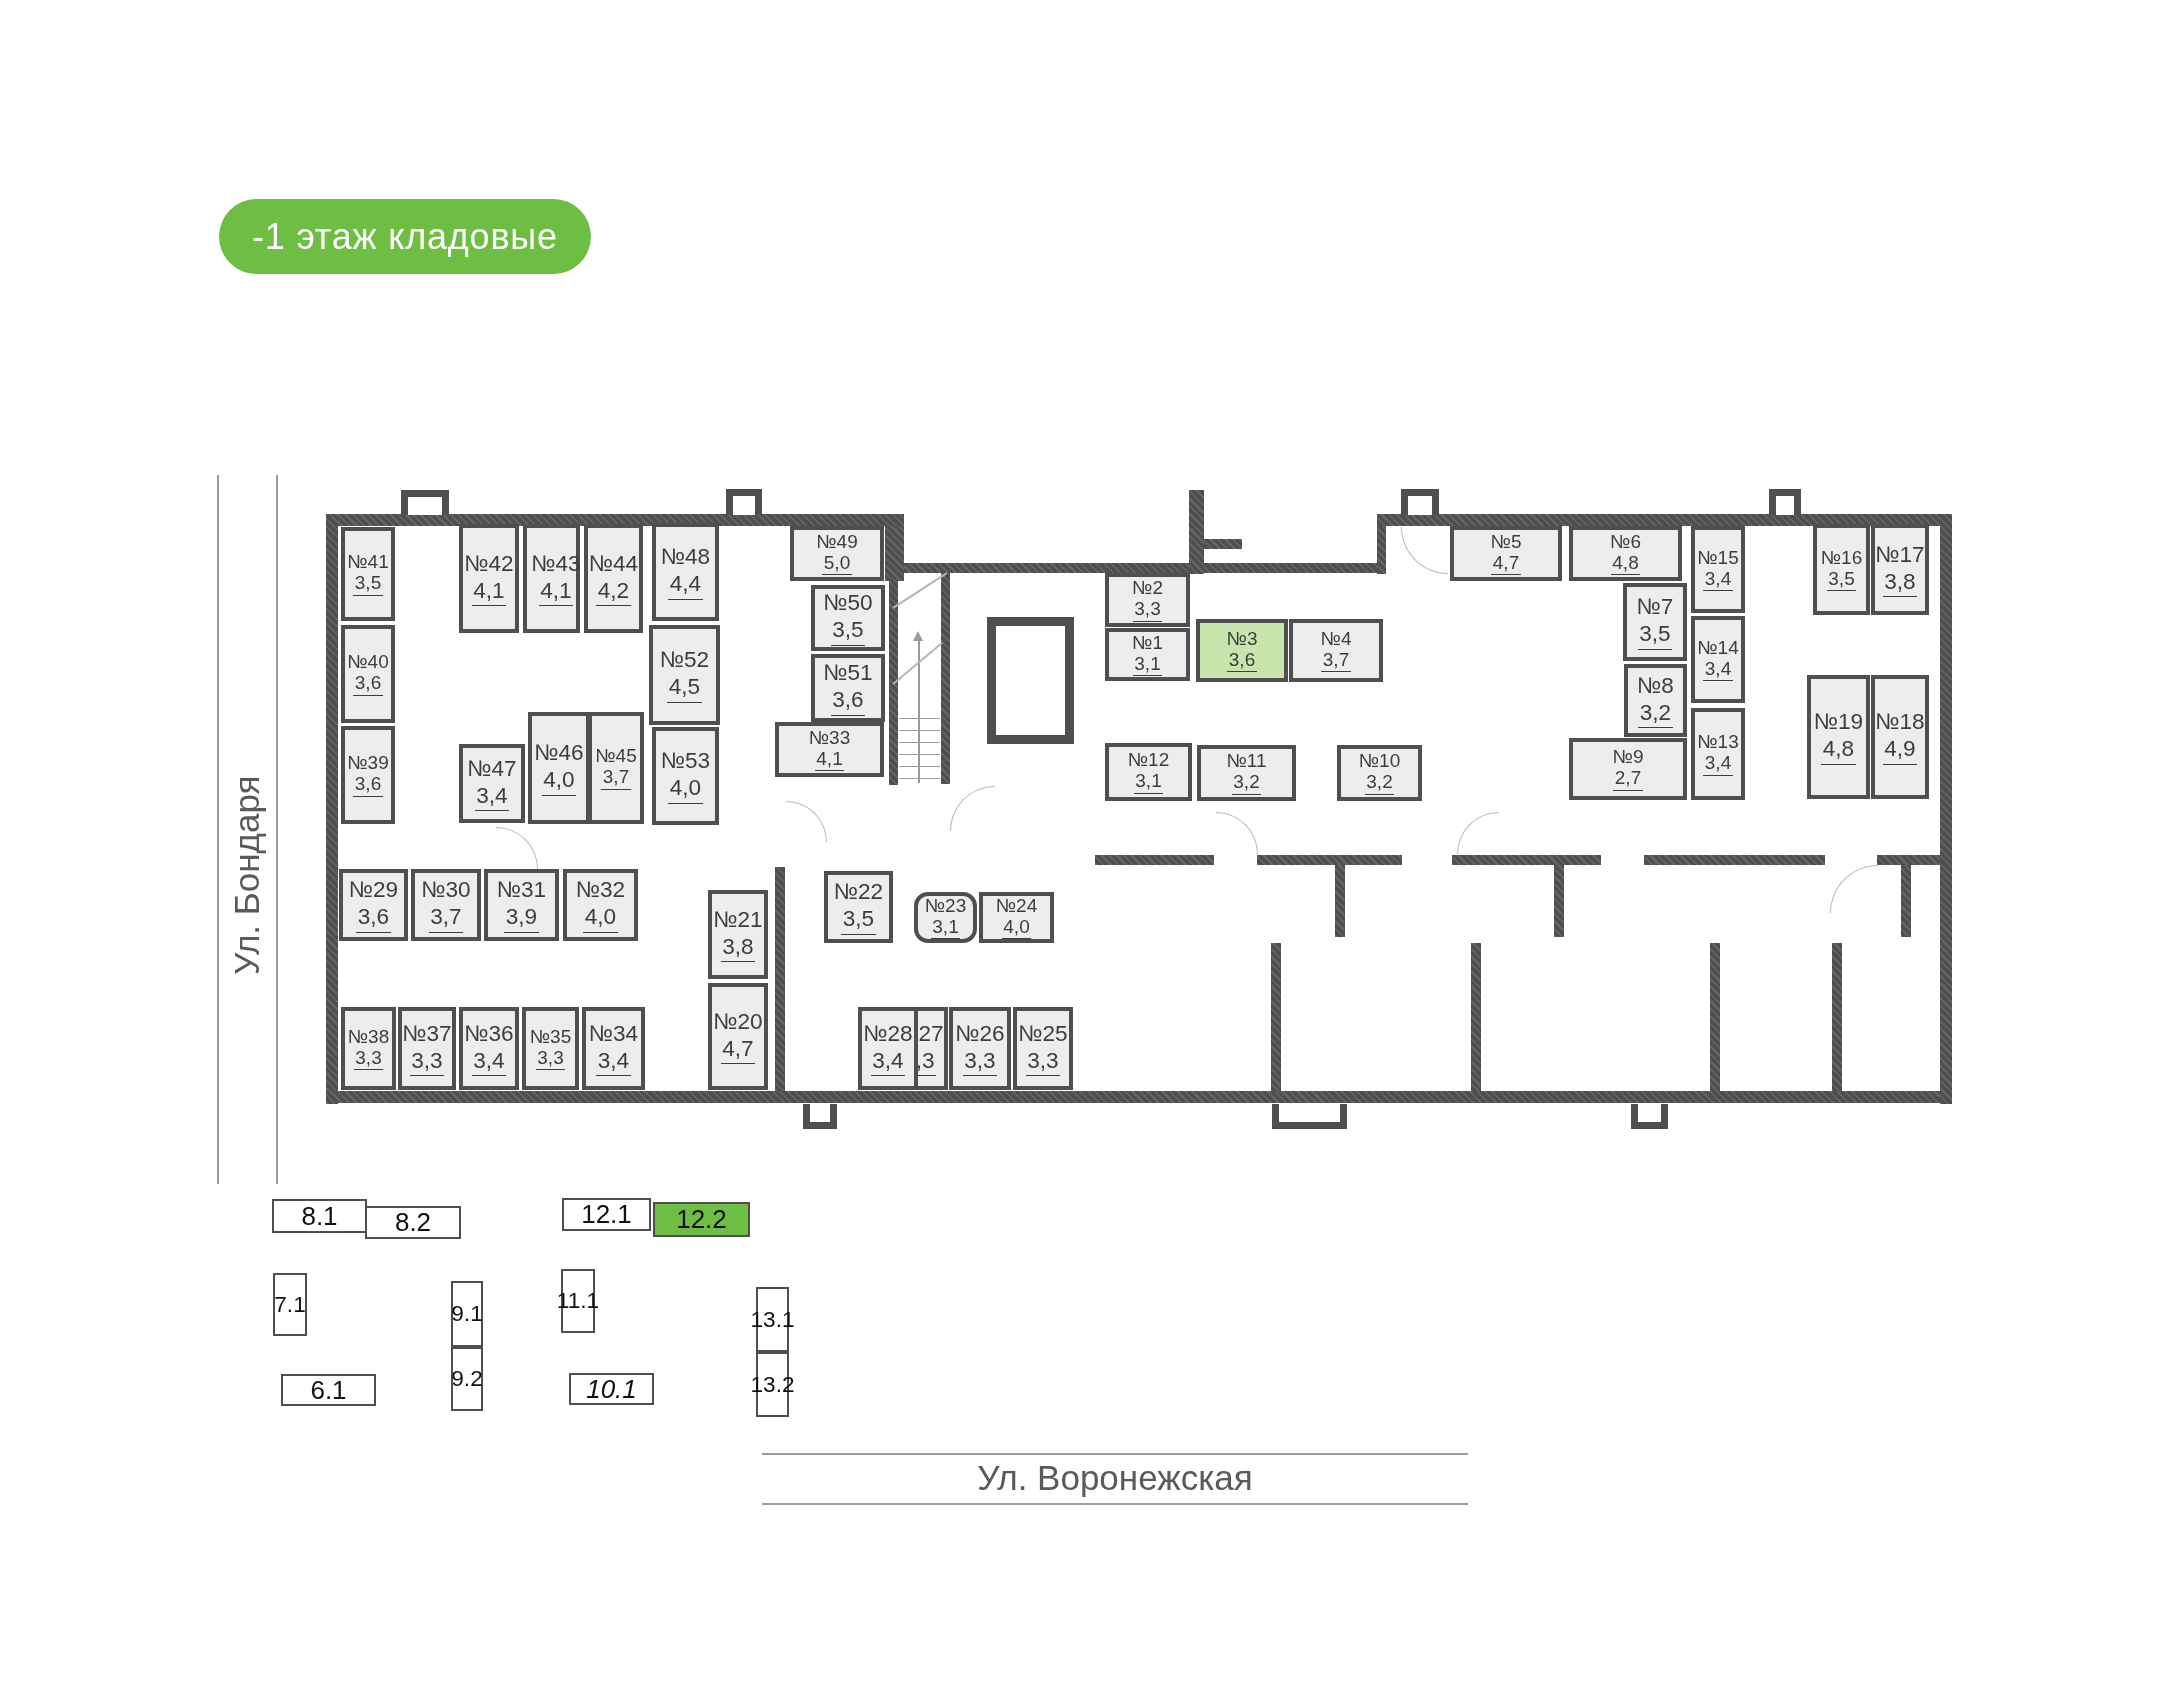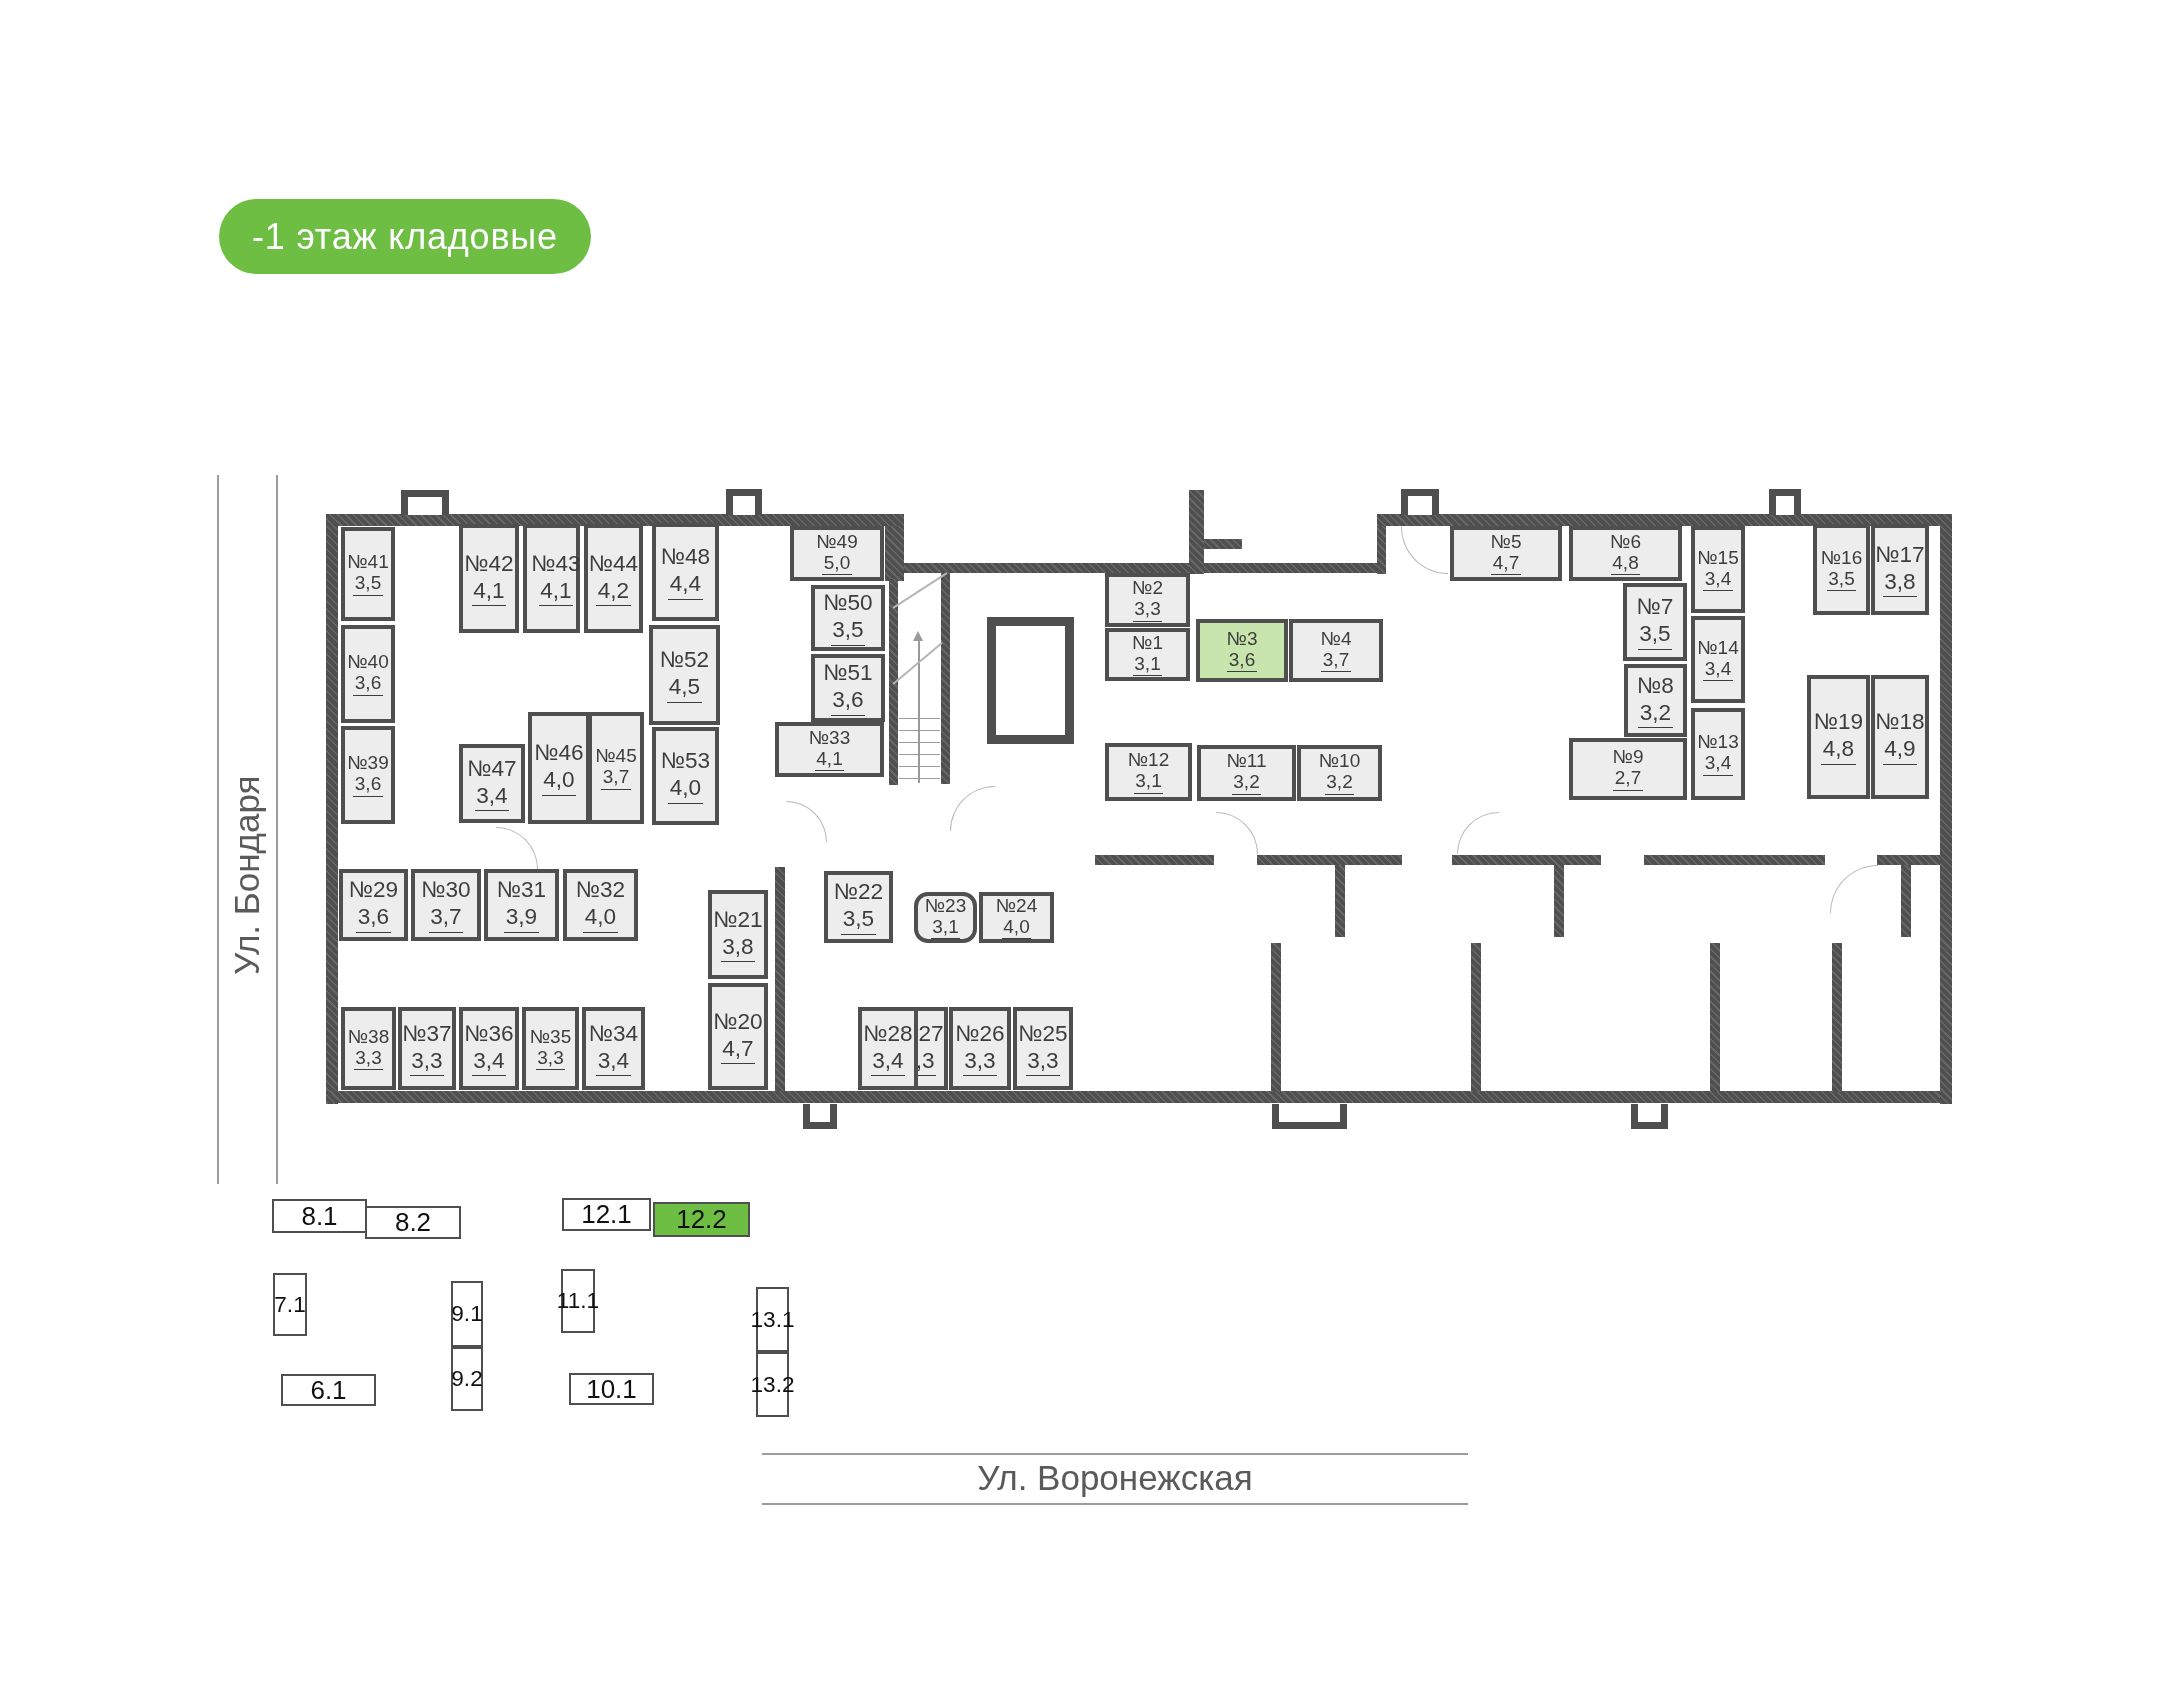--- a/index.html
+++ b/index.html
@@ -160,21 +160,21 @@
       <div class="area">3,5</div>
     </div>
     <div class="room" style="left: 1624px; top: 664px; width: 63px; height: 73px;">
       <div class="num">№8</div>
       <div class="area">3,2</div>
     </div>
     <div class="room small" style="left: 1569px; top: 738px; width: 118px; height: 62px;">
       <div class="num">№9</div>
       <div class="area">2,7</div>
     </div>
-    <div class="room small" style="left: 1297px; top: 745px; width: 85px; height: 56px;">
+    <div class="room small" style="left: 1337px; top: 745px; width: 85px; height: 56px;">
       <div class="num">№10</div>
       <div class="area">3,2</div>
     </div>
     <div class="room small" style="left: 1197px; top: 745px; width: 99px; height: 56px;">
       <div class="num">№11</div>
       <div class="area">3,2</div>
     </div>
     <div class="room small" style="left: 1105px; top: 743px; width: 87px; height: 58px;">
       <div class="num">№12</div>
       <div class="area">3,1</div>
@@ -349,14 +349,14 @@
 <div class="mini" style="left: 365px; top: 1206px; width: 96px; height: 33px;">8.2</div>
 <div class="mini" style="left: 562px; top: 1198px; width: 89px; height: 33px;">12.1</div>
 <div class="mini hl" style="left: 653px; top: 1202px; width: 97px; height: 35px;">12.2</div>
 <div class="mini vert" style="left: 273px; top: 1273px; width: 34px; height: 63px;">7.1</div>
 <div class="mini vert" style="left: 451px; top: 1281px; width: 32px; height: 66px;">9.1</div>
 <div class="mini vert" style="left: 451px; top: 1347px; width: 32px; height: 64px;">9.2</div>
 <div class="mini vert" style="left: 561px; top: 1269px; width: 34px; height: 64px;">11.1</div>
 <div class="mini vert" style="left: 756px; top: 1287px; width: 33px; height: 65px;">13.1</div>
 <div class="mini vert" style="left: 756px; top: 1352px; width: 33px; height: 65px;">13.2</div>
 <div class="mini" style="left: 281px; top: 1374px; width: 95px; height: 32px;">6.1</div>
-<div class="mini" style="left: 569px; top: 1373px; width: 85px; height: 32px;">10.1</div>
+<div class="mini" style="left: 569px; top: 1373px; width: 85px; height: 32px; font-style: italic;">10.1</div>
 
 
 </body></html>

